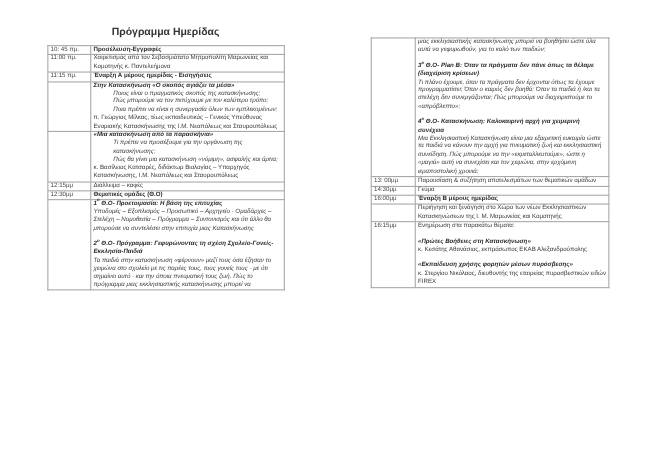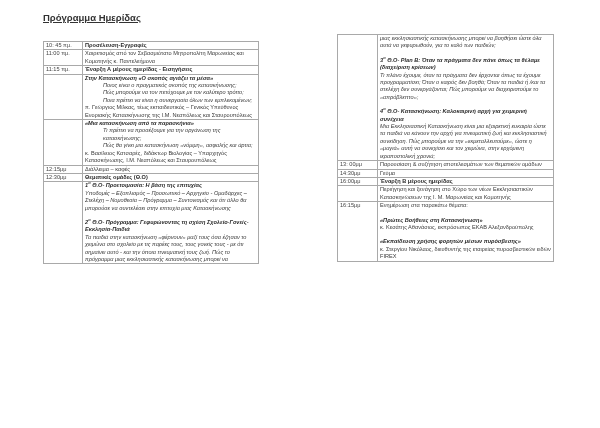--- a/index.html
+++ b/index.html
@@ -1,19 +1,19 @@
 <!DOCTYPE html>
 <html><head>
 <meta charset="utf-8">
 <style>
   html, body { margin:0; padding:0; background:#ffffff; }
   body { width:600px; height:428px; position:relative; overflow:hidden;
          font-family:"Liberation Sans", "DejaVu Sans", sans-serif; color:#3a3a3a; }
-  .page-title { position:absolute; left:43px; width:215px; top:12px; text-align:left;
-         font-size:9.5px; font-weight:bold; color:#333;text-decoration:underline; }
+  .page-title { position:absolute; left:43px; width:215px; top:24px; text-align:center;
+         font-size:9.5px; font-weight:bold; color:#333; }
   table.sched { position:absolute; border-collapse:collapse; table-layout:fixed;
          font-size:5.6px; line-height:7.4px; }
   table.sched td { border:1px solid #a9a9a9; vertical-align:top; padding:0 2px; }
   table.sched td.time { color:#444; }
   #left-table { left:43px; top:41px; width:216px; }
   #right-table { left:337px; top:34px; width:217px; }
   #left-table col.c1 { width:39px; } #right-table col.c1 { width:40px; }
   .b { font-weight:bold; color:#2a2a2a; }
   .i { font-style:italic; }
   .bi { font-weight:bold; font-style:italic; color:#2a2a2a; }

